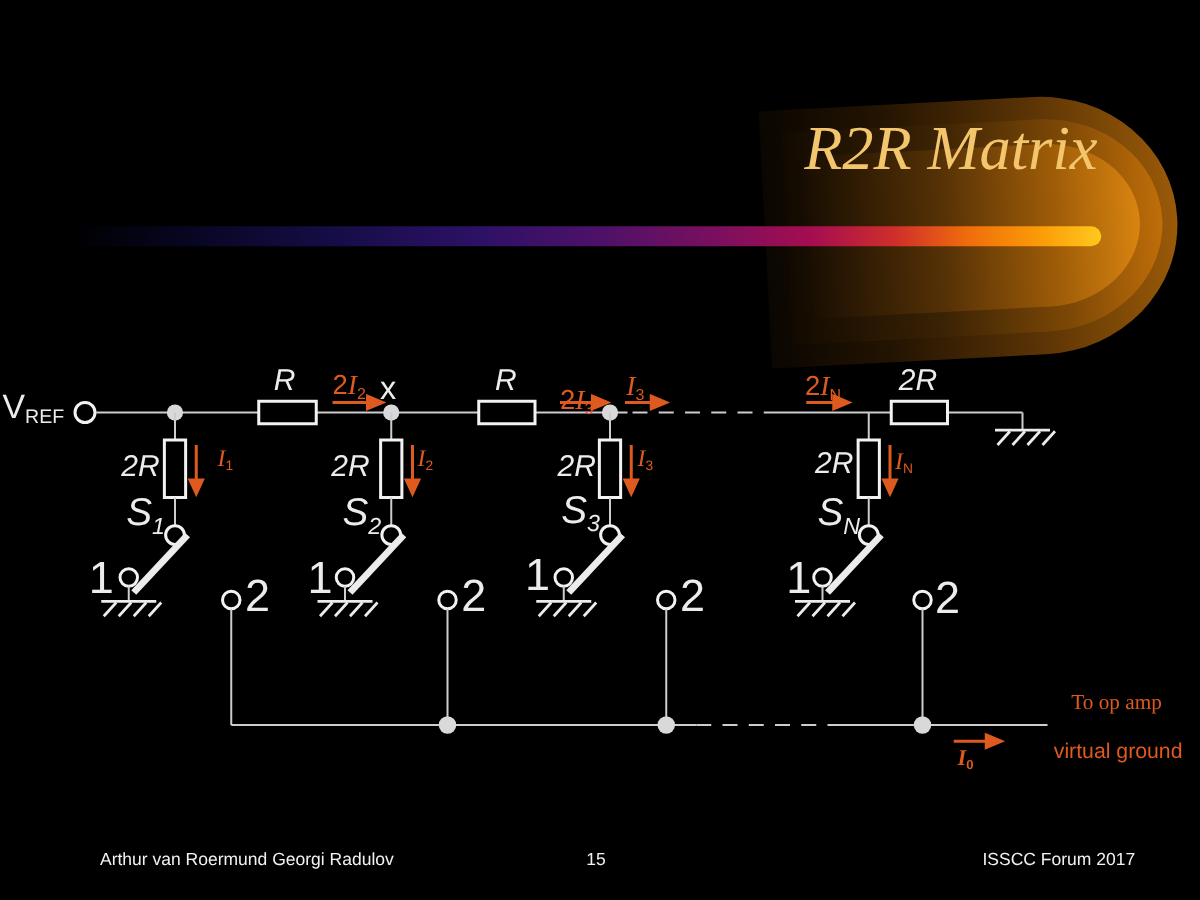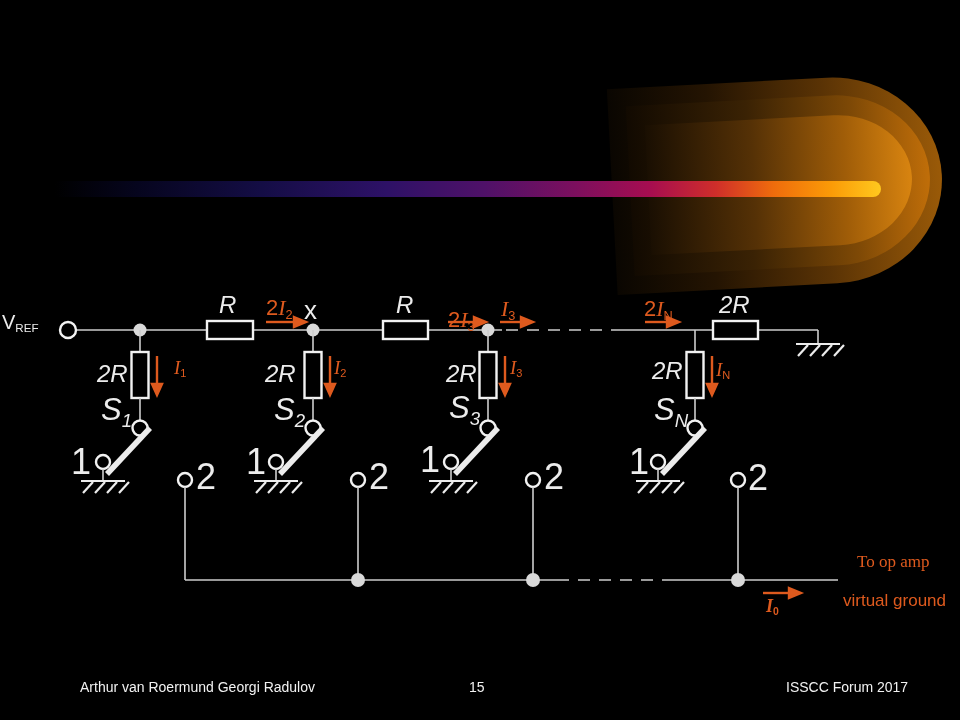--- a/index.html
+++ b/index.html
@@ -45,20 +45,21 @@
 
 <div class="slide">
 
   <div class="lobes">
     <div class="lobe lobe1"></div>
     <div class="lobe lobe2"></div>
     <div class="lobe lobe3"></div>
   </div>
   <div class="streak"></div>
 
+  <div class="title">R2R Matrix</div>
 
   <svg class="circ" width="960" height="720" viewBox="0 0 960 720">
     <defs>
       <g id="gnd" stroke="#ECECEC" stroke-width="2.2" fill="none">
         <line x1="-22" y1="0" x2="22" y2="0"></line>
         <line x1="-20" y1="12" x2="-10" y2="1"></line>
         <line x1="-8" y1="12" x2="2" y2="1"></line>
         <line x1="4" y1="12" x2="14" y2="1"></line>
         <line x1="16" y1="12" x2="26" y2="1"></line>
       </g>
@@ -168,21 +169,21 @@
         <path d="M325,384 L335,384 L330,395 Z"></path>
       <line x1="505" y1="356" x2="505" y2="384"></line>
         <path d="M500,384 L510,384 L505,395 Z"></path>
       <line x1="712" y1="356" x2="712" y2="384"></line>
         <path d="M707,384 L717,384 L712,395 Z"></path>
       <line x1="763" y1="593" x2="789" y2="593"></line>
         <path d="M789,588 L801,593 L789,598 Z"></path>
     </g>
   </svg>
 
-  <div class="lbl" style="left:2px;top:312px;font-size:20px;">
+  <div class="lbl" style="left:2px;top:312px;font-size:27px;">
     <span>V</span><span class="sub">REF</span>
   </div>
 
   <div class="lbl res" style="left:219px;top:293px;">R</div>
   <div class="lbl res" style="left:396px;top:293px;">R</div>
   <div class="lbl res" style="left:719px;top:293px;">2R</div>
 
   <div class="lbl" style="left:304px;top:297px;font-size:26px;">x</div>
 
   <div class="lbl cur" style="left:266px;top:297px;">

